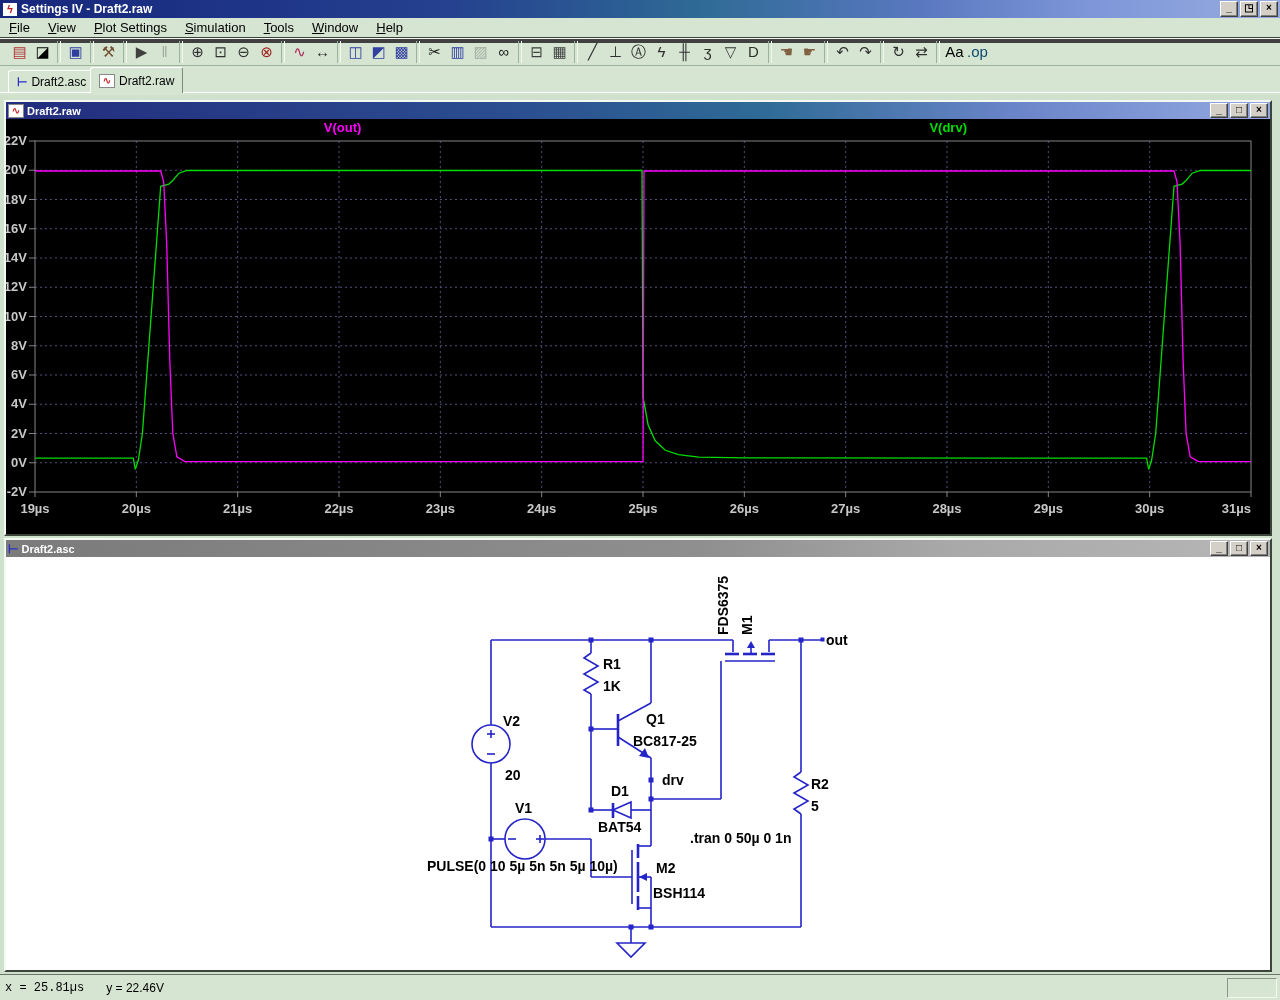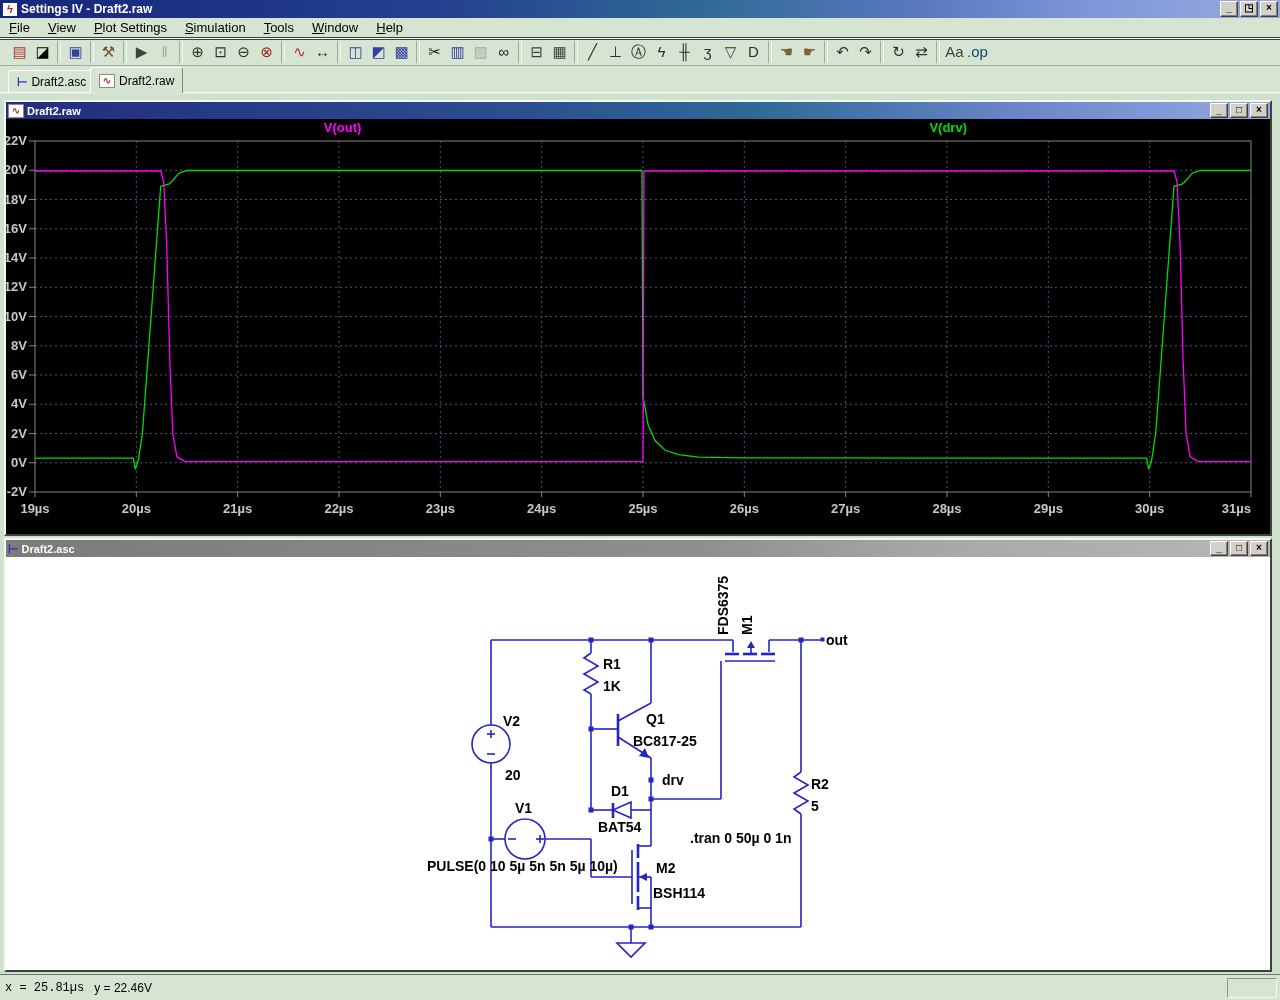--- a/index.html
+++ b/index.html
@@ -11,21 +11,21 @@
     background:linear-gradient(90deg,#16267c 0%,#25418f 35%,#2f6b96 55%,#5a78c0 72%,#7d96d8 85%,#96abe0 100%);
     display:flex;align-items:center;color:#fff;font-size:12px;font-weight:bold;}
   .app-icon{width:14px;height:13px;background:#fff;border:1px solid #1a2a7a;margin:0 3px 0 2px;
     color:#c01818;font-size:11px;line-height:12px;text-align:center;font-weight:bold;}
   .tb-buttons{margin-left:auto;display:flex;gap:2px;padding-right:2px;}
   .wbtn{width:16px;height:14px;background:#d4d0c8;border:1px solid;
     border-color:#fff #404040 #404040 #fff;color:#000;font-size:10px;font-weight:bold;
     line-height:12px;text-align:center;box-shadow:inset -1px -1px 0 #808080;}
   
   .menubar{position:absolute;left:0;top:18px;width:1280px;height:19px;display:flex;
-    align-items:center;font-size:13px;color:#000;border-bottom:3px solid #404040;}
+    align-items:center;font-size:13px;color:#000;border-bottom:6px solid #404040;}
   .menu-item{padding:1px 9px;}
   .menu-item u{text-decoration:underline;}
   
   .toolbar{position:absolute;left:0;top:38px;width:1280px;height:28px;display:flex;
     align-items:center;border-top:1px solid #f2f8ee;border-bottom:1px solid #9cb49c;padding-left:8px;box-sizing:border-box;}
   .tb-btn{width:23px;height:24px;line-height:24px;text-align:center;font-size:15px;}
   .tb-btn.disabled{color:#a0aca0 !important;}
   .tb-sep{width:2px;height:22px;border-left:1px solid #9cb49c;border-right:1px solid #f2f8ee;margin:0 3px;}
   
   .tabbar{position:absolute;left:0;top:67px;width:1280px;height:28px;}
@@ -49,21 +49,21 @@
   svg{display:block;}
   
   .w{stroke:#2424c8;stroke-width:1.6;fill:none;}
   .w2{stroke:#2424c8;stroke-width:2.6;fill:none;}
   .dotj{fill:#2424c8;}
   .st{font:bold 14px "Liberation Sans",sans-serif;fill:#000;}
   
   .statusbar{position:absolute;left:0;bottom:0;width:1280px;height:25px;border-top:1px solid #6a766a;
     font-size:12px;color:#000;display:flex;align-items:center;}
   .sb-x{margin-left:5px;font-family:Liberation Mono, monospace;}
-  .sb-y{margin-left:10px;}
+  .sb-y{margin-left:22px;}
   .sb-panel{position:absolute;right:3px;top:3px;width:48px;height:18px;border:1px solid;border-color:#8a968a #f2f8ee #f2f8ee #8a968a;}
 </style>
 </head>
 <body>
 
 <div class="titlebar">
   <span class="app-icon">ϟ</span>
   <span>Settings IV - Draft2.raw</span>
   <span class="tb-buttons">
     <span class="wbtn">_</span>
@@ -124,21 +124,21 @@
     <div class="tb-sep"></div>
     <div class="tb-btn" style="color: rgb(128, 96, 64);">☚</div>
     <div class="tb-btn" style="color: rgb(128, 96, 64);">☛</div>
     <div class="tb-sep"></div>
     <div class="tb-btn" style="color: rgb(48, 48, 48);">↶</div>
     <div class="tb-btn" style="color: rgb(48, 48, 48);">↷</div>
     <div class="tb-sep"></div>
     <div class="tb-btn" style="color: rgb(48, 48, 48);">↻</div>
     <div class="tb-btn" style="color: rgb(48, 48, 48);">⇄</div>
     <div class="tb-sep"></div>
-    <div class="tb-btn" style="color: #404040;">Aa</div>
+    <div class="tb-btn" style="color: #000000;">Aa</div>
     <div class="tb-btn" style="color: #0c4a6e;">.op</div>
   </div>
 
 <div class="tabbar">
   <div class="tab" style="left:8px;">
     <span class="tab-ic ic-sch">⊢</span>
     <span>Draft2.asc</span>
   </div>
   <div class="tab active" style="left:90px;">
     <span class="tab-ic ic-raw">∿</span>

